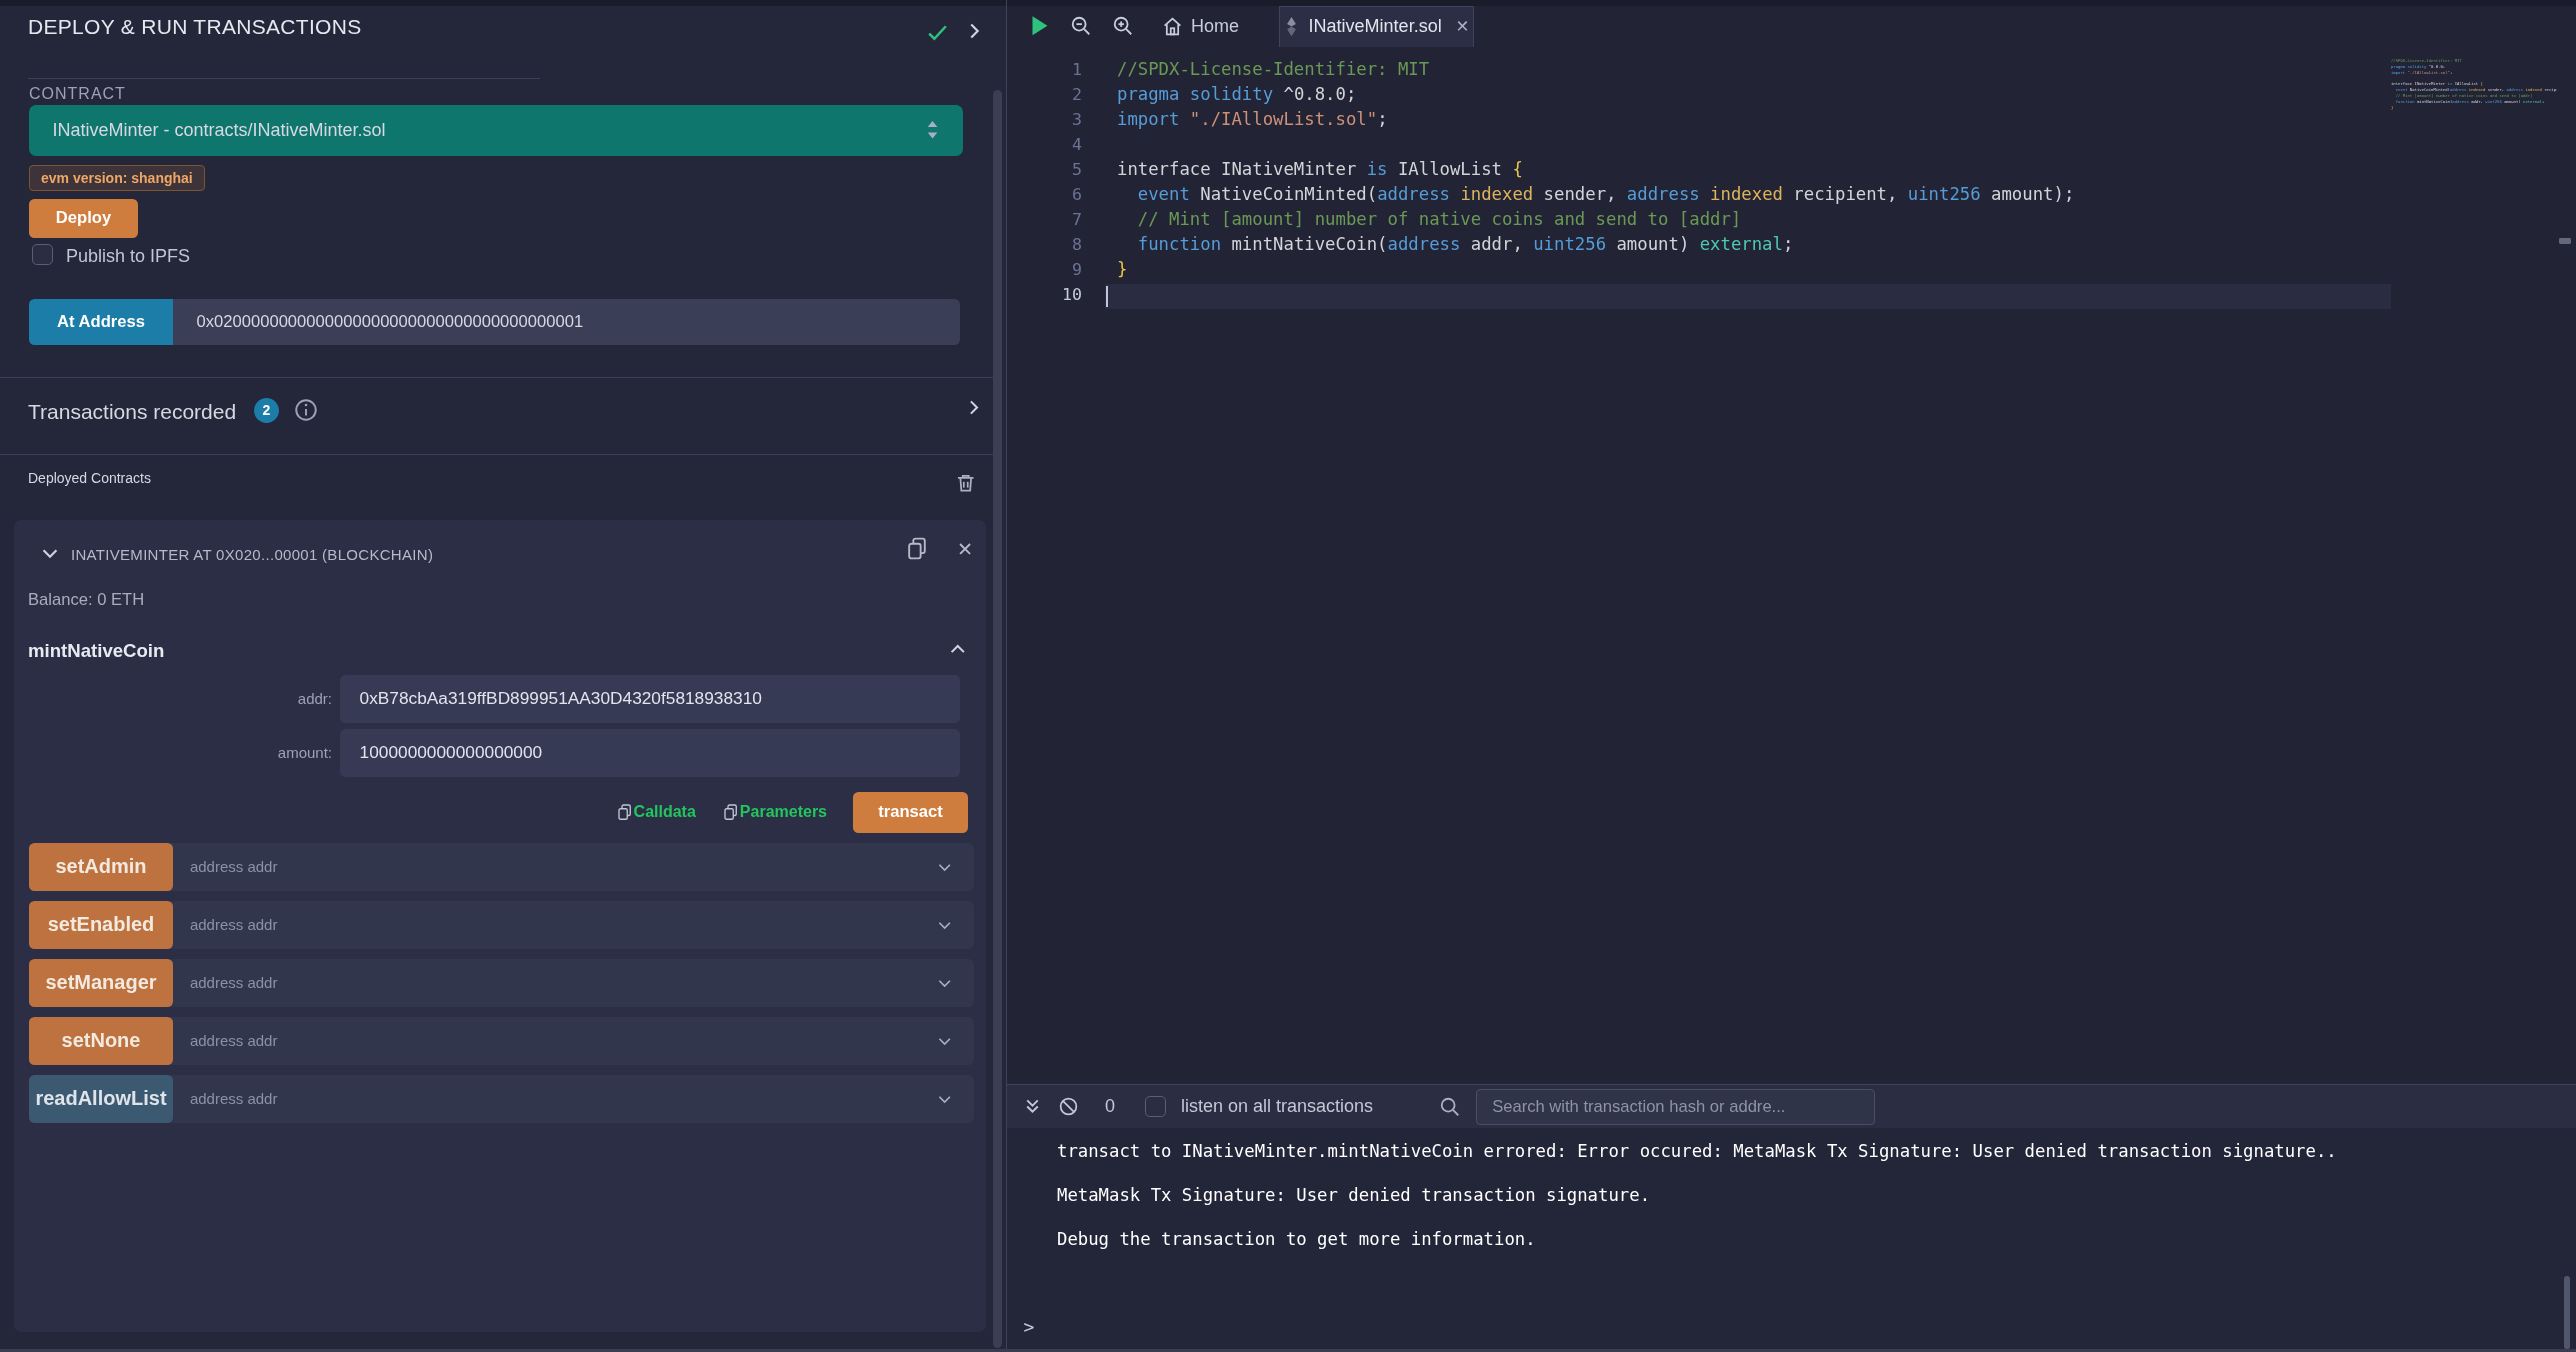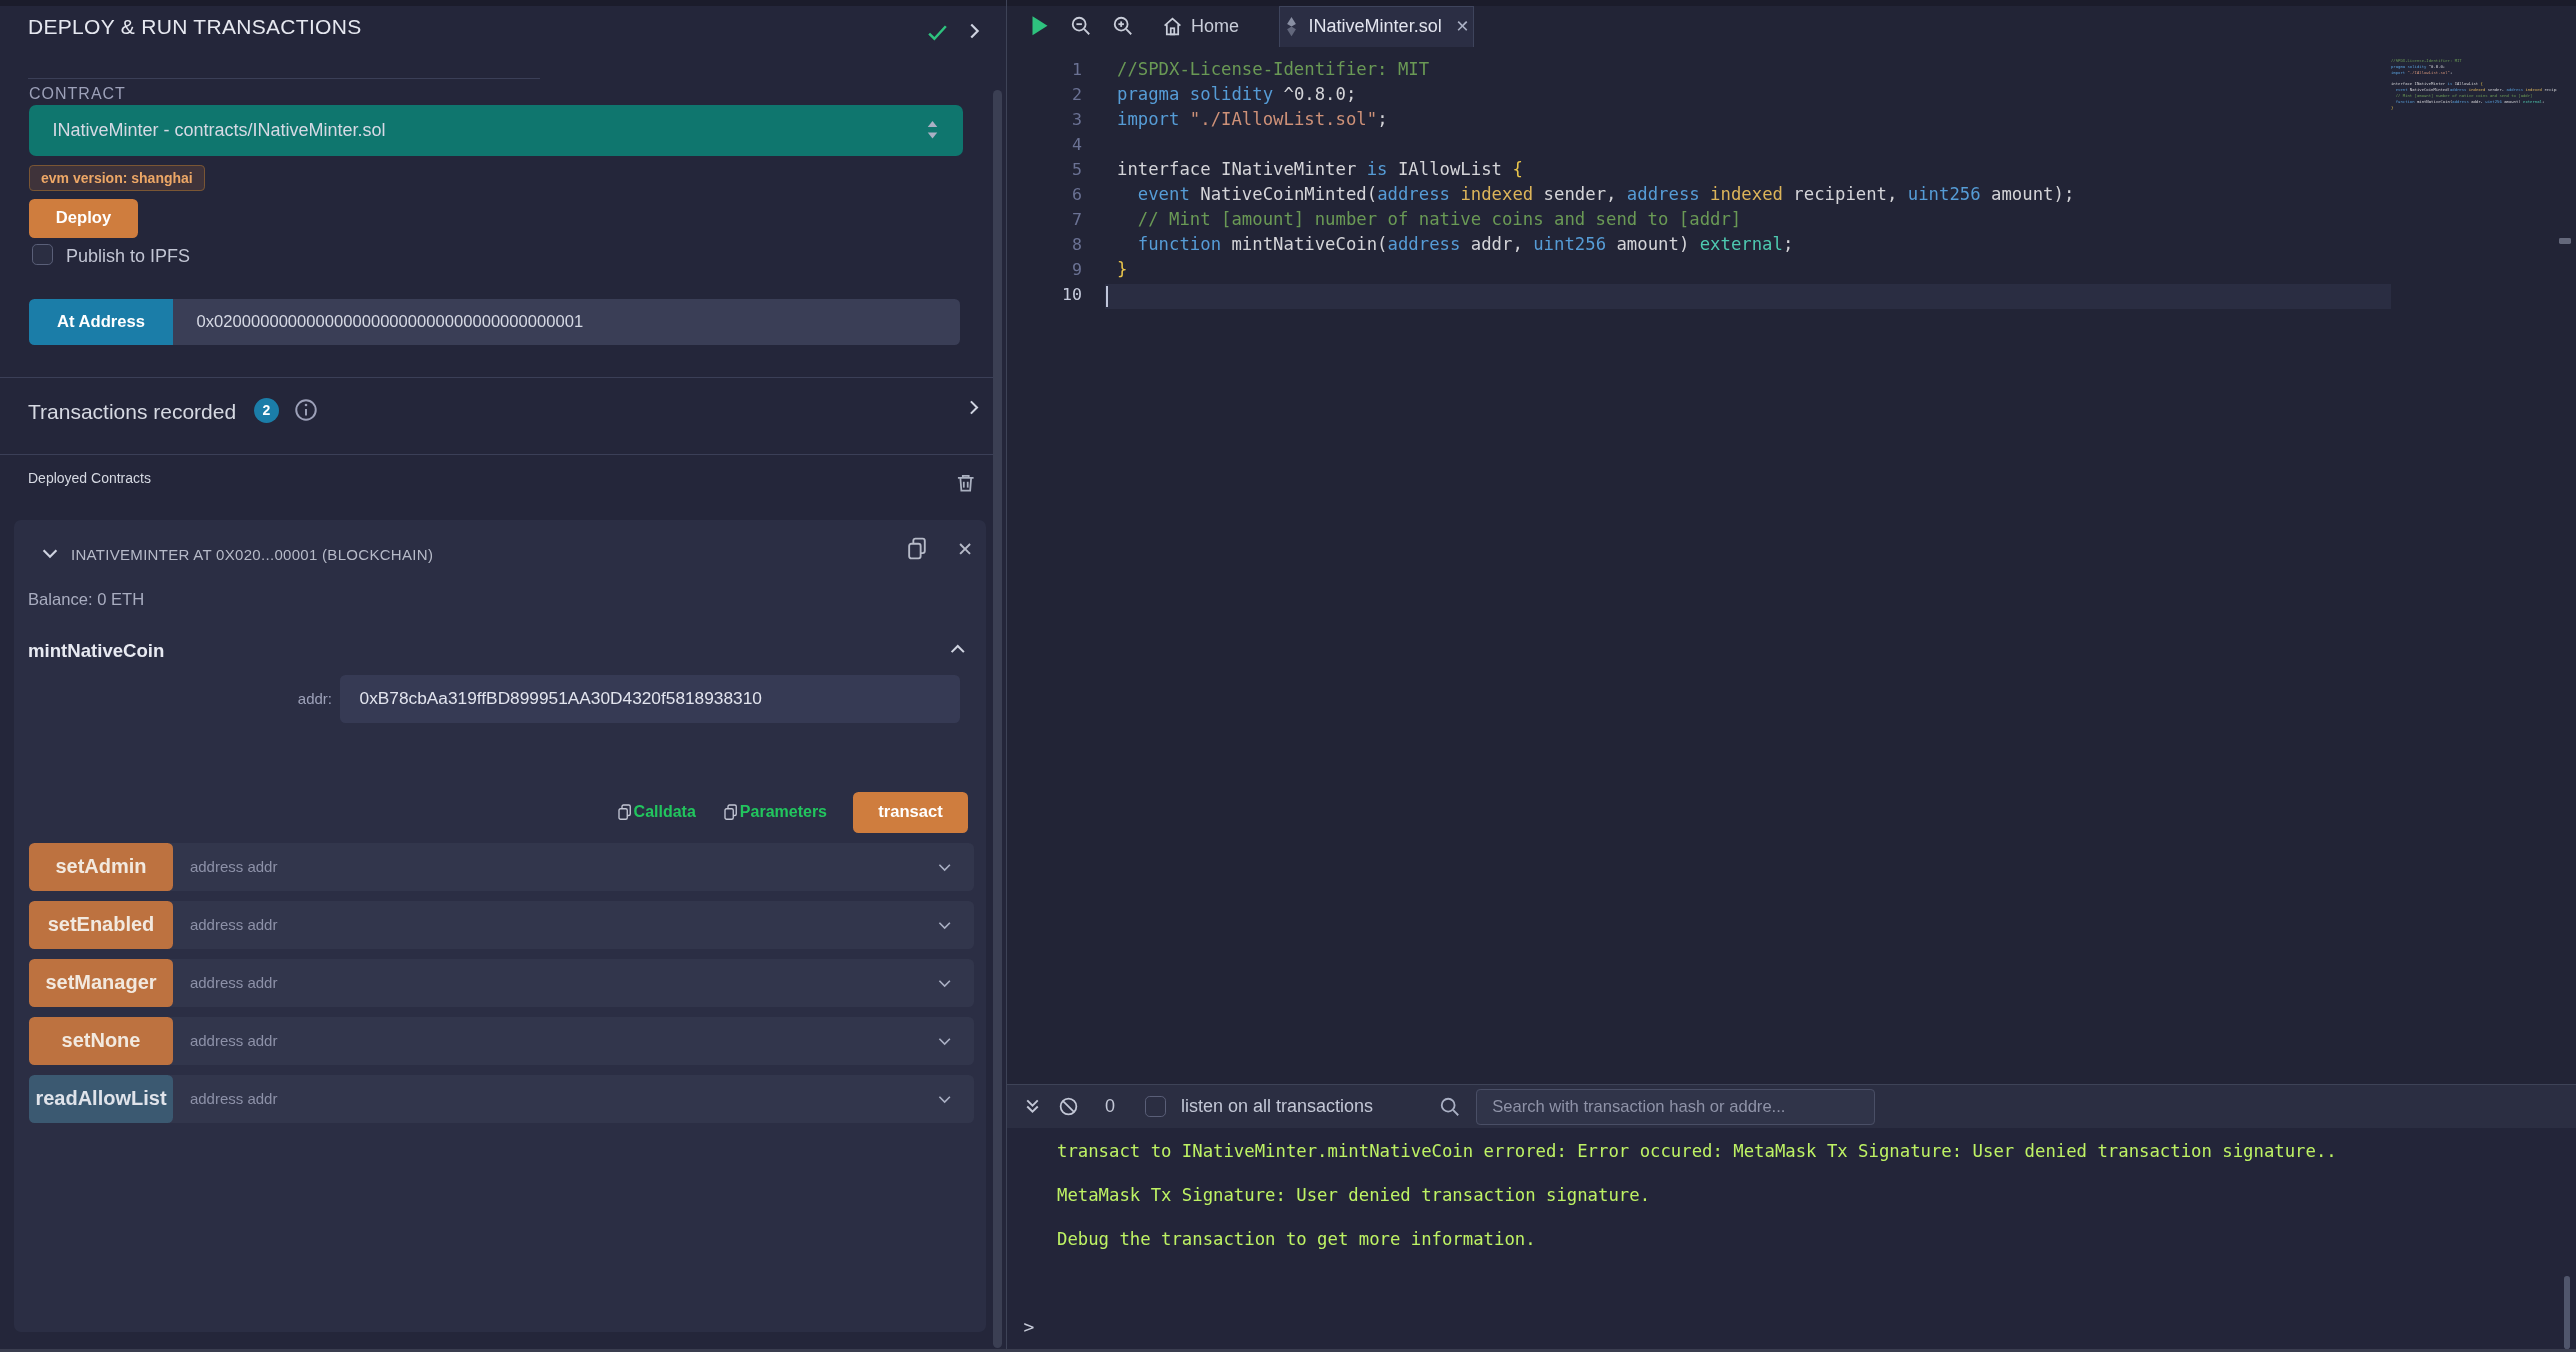--- a/index.html
+++ b/index.html
@@ -109,21 +109,21 @@
                   display:flex; align-items:center; }
   #term-toolbar .ticon { margin-left:15px; cursor:pointer; }
   #term-count { margin-left:26px; color:#c3c7d6; font-size:18px; }
   #listen-box { margin-left:30px; }
   #listen-label { margin-left:15px; color:#c3c7d6; font-size:18px; }
   #term-search-icon { margin-left:66px; }
   #term-search { margin-left:15px; width:399px; height:36px; background:#303449; border:1.4px solid #4a4f66; border-radius:4.1px;
                  color:#d6d9e4; font-size:16.6px; padding:0 15px; outline:none; }
   #term-search::placeholder { color:#8f93a8; }
   #term-lines { position:absolute; left:50px; top:57px; }
-  .term-line { height:44px; font-family:"DejaVu Sans Mono",monospace; font-size:17.3px; color:#bef264; white-space:pre; }
+  .term-line { height:44px; font-family:"DejaVu Sans Mono",monospace; font-size:17.3px; color:#ffffff; white-space:pre; }
   #term-prompt { left:16.6px; top:232px; font-family:"DejaVu Sans Mono",monospace; font-size:18px; color:#c6cad8; }
   #term-scrollbar { left:1557px; top:192px; width:6.2px; height:73px; background:#50566c; border-radius:2.8px; }
 
   svg { display:block; }
 </style>
 </head>
 <body>
 
 <div id="page">
   <div class="abs" id="top-strip"></div>
@@ -213,20 +213,24 @@
       <div class="abs" id="fn-name">mintNativeCoin</div>
       <span class="abs" id="fn-collapse">
         <svg width="23.5" height="21" viewBox="0 0 24 24" fill="none" stroke="#cfd3e0" stroke-width="2.4">
             <path d="M5 15 l7-7 7 7"></path>
           </svg>
       </span>
 
       <div class="fn-field" id="field-addr">
         <span class="field-label">addr:</span>
         <input value="0xB78cbAa319ffBD899951AA30D4320f5818938310" style="">
+      </div>
+      <div class="fn-field" id="field-amount">
+        <span class="field-label">amount:</span>
+        <input value="1000000000000000000" style="">
       </div>
 
       <div class="abs" id="action-row">
         <span class="copy-group">
           <svg width="18" height="21" viewBox="0 0 24 26" fill="none" stroke="#c3c6d4" stroke-width="1.8">
               <rect x="8" y="3" width="11" height="14" rx="2"></rect>
               <rect x="4" y="8" width="11" height="14" rx="2" fill="#2b2e44"></rect>
             </svg>
           <span>Calldata</span>
         </span>

